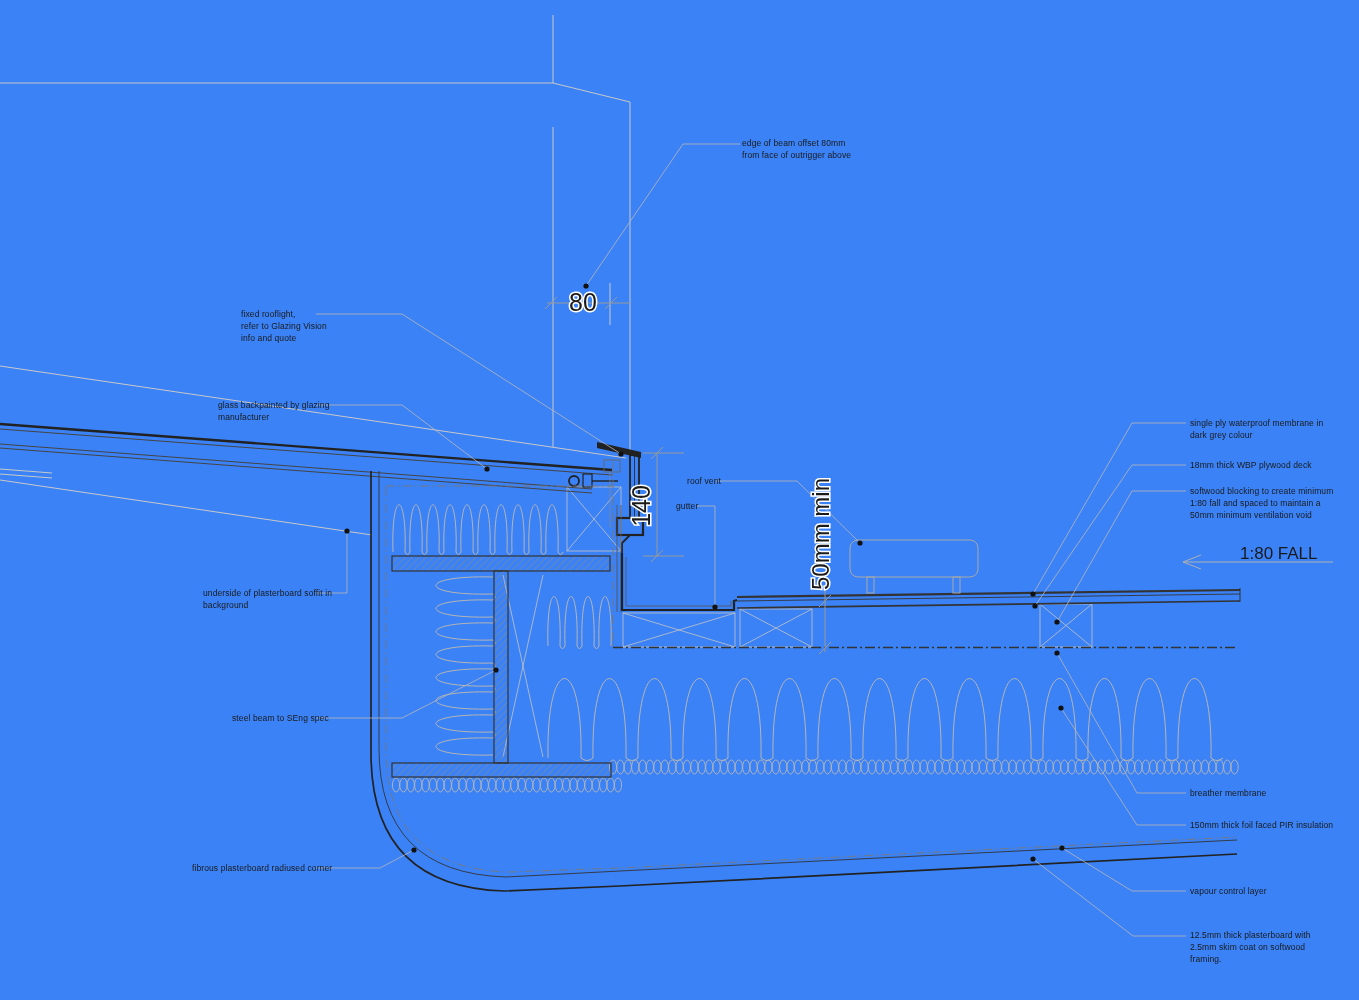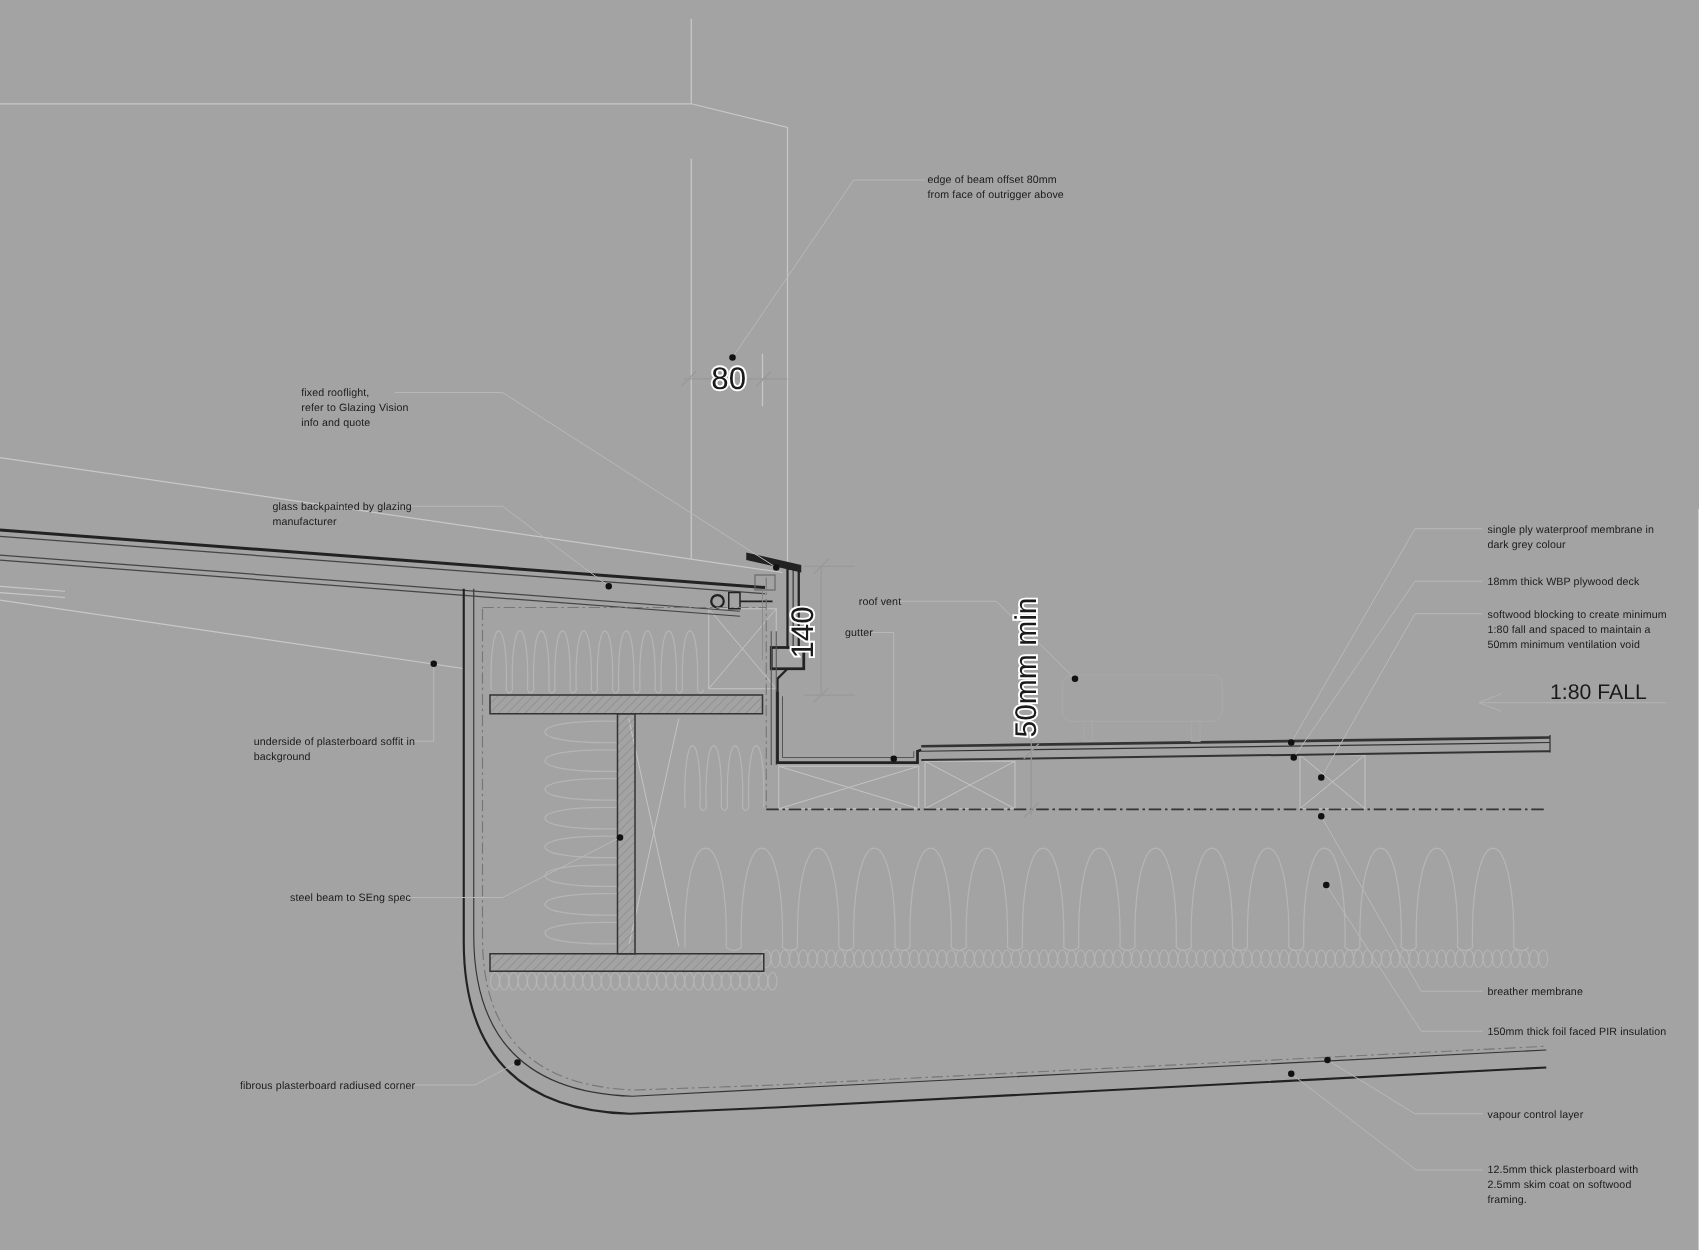--- a/index.html
+++ b/index.html
@@ -1,16 +1,16 @@
 <!DOCTYPE html>
 <html><head>
 <meta charset="utf-8">
 <style>
   html,body{margin:0;padding:0;background:#fff;}
-  .sheet{position:relative;width:1359px;height:1000px;background:#a3a3a3;overflow:hidden;}
+  .sheet{position:relative;width:1359px;height:1000px;background:#3b82f6;overflow:hidden;}
   svg{display:block;}
   text{font-family:"Liberation Sans",sans-serif;fill:#1a1a1a;}
   .lbl{font-size:8.5px;letter-spacing:.1px;}
   .dim{font-size:25px;paint-order:stroke;stroke:#fff;stroke-width:3px;}
   .dim2{font-size:24px;paint-order:stroke;stroke:#fff;stroke-width:3px;}
   .fall{font-size:17px;}
 </style>
 </head>
 <body>
 

